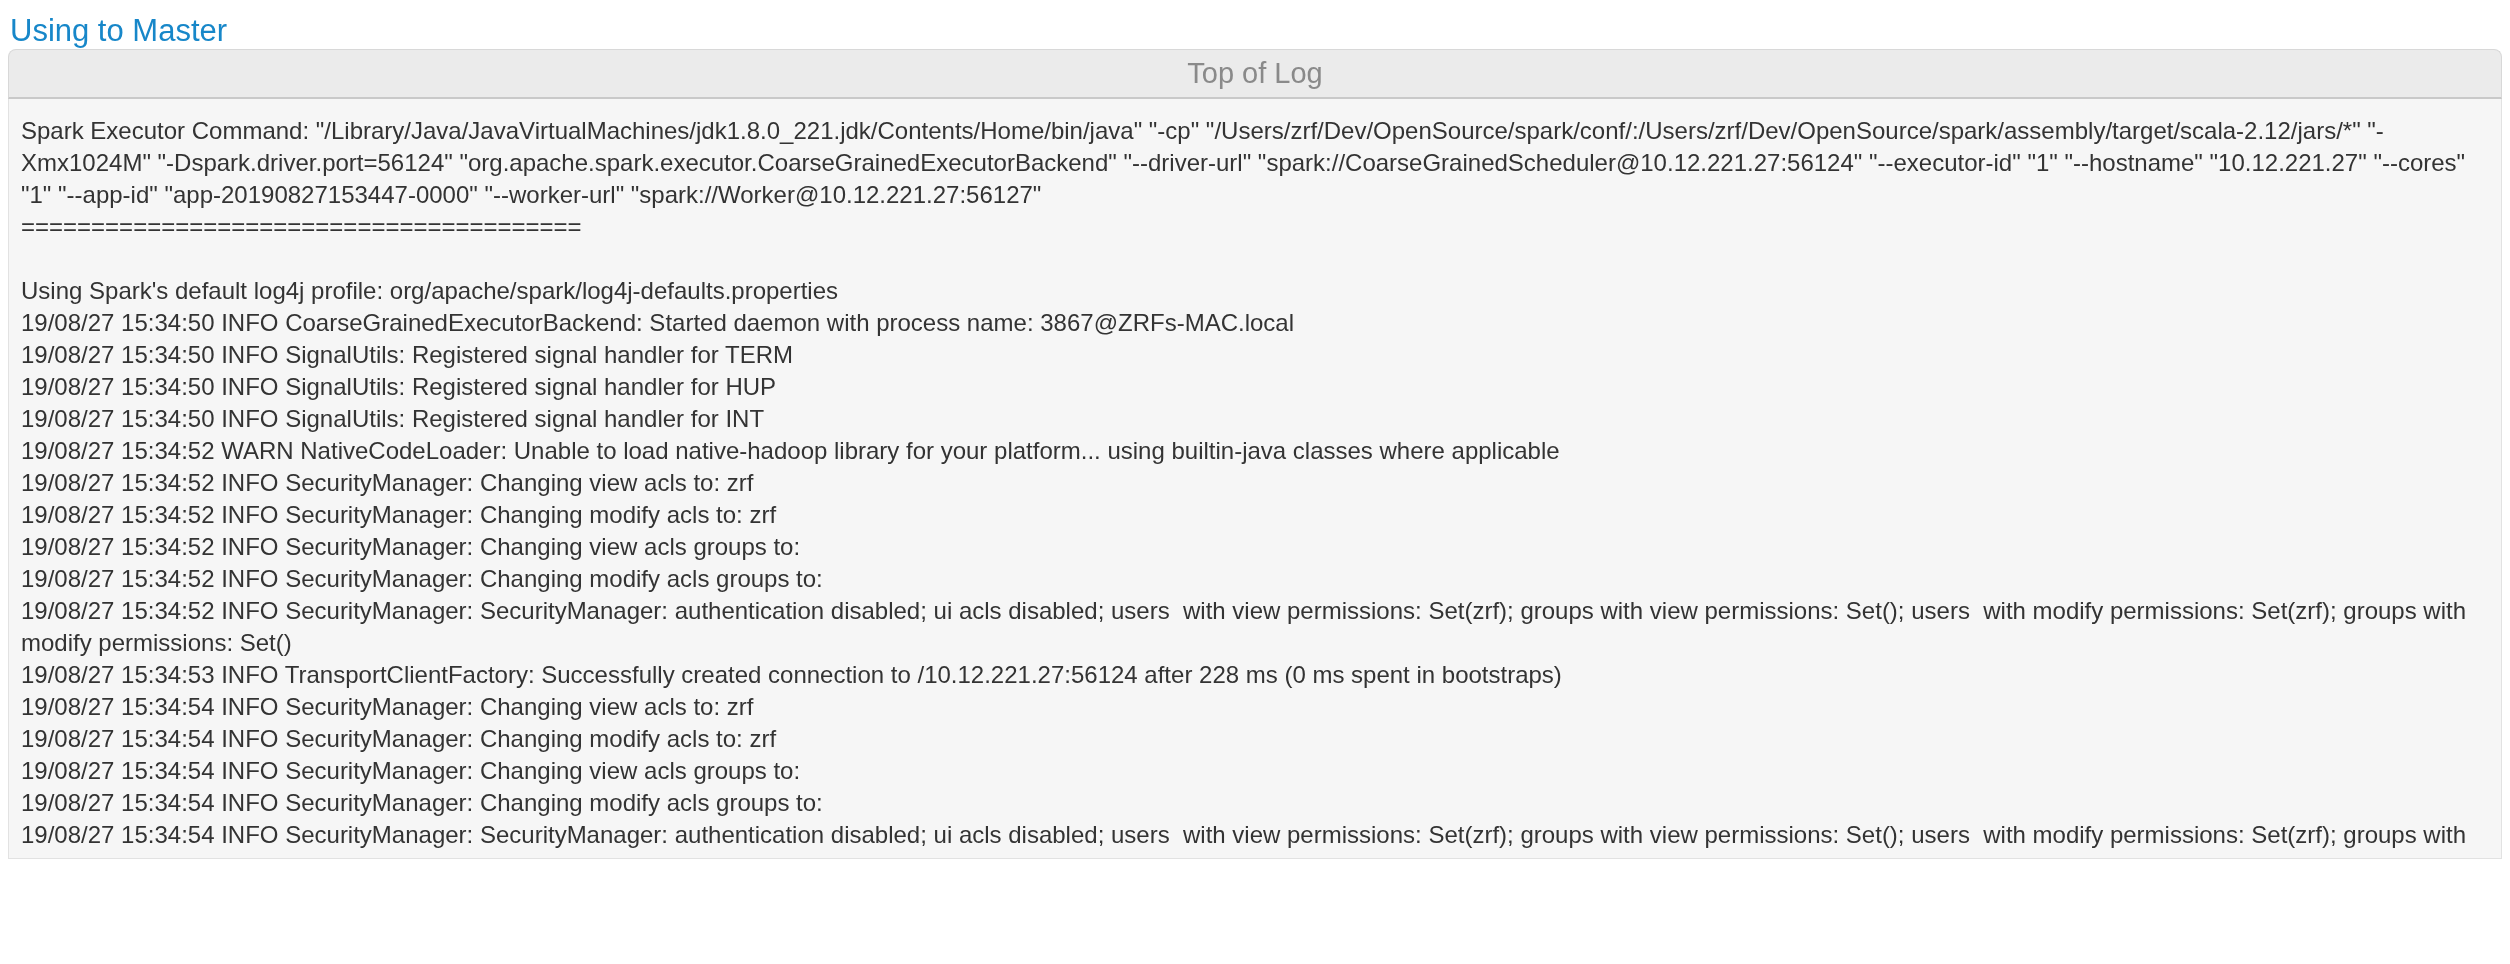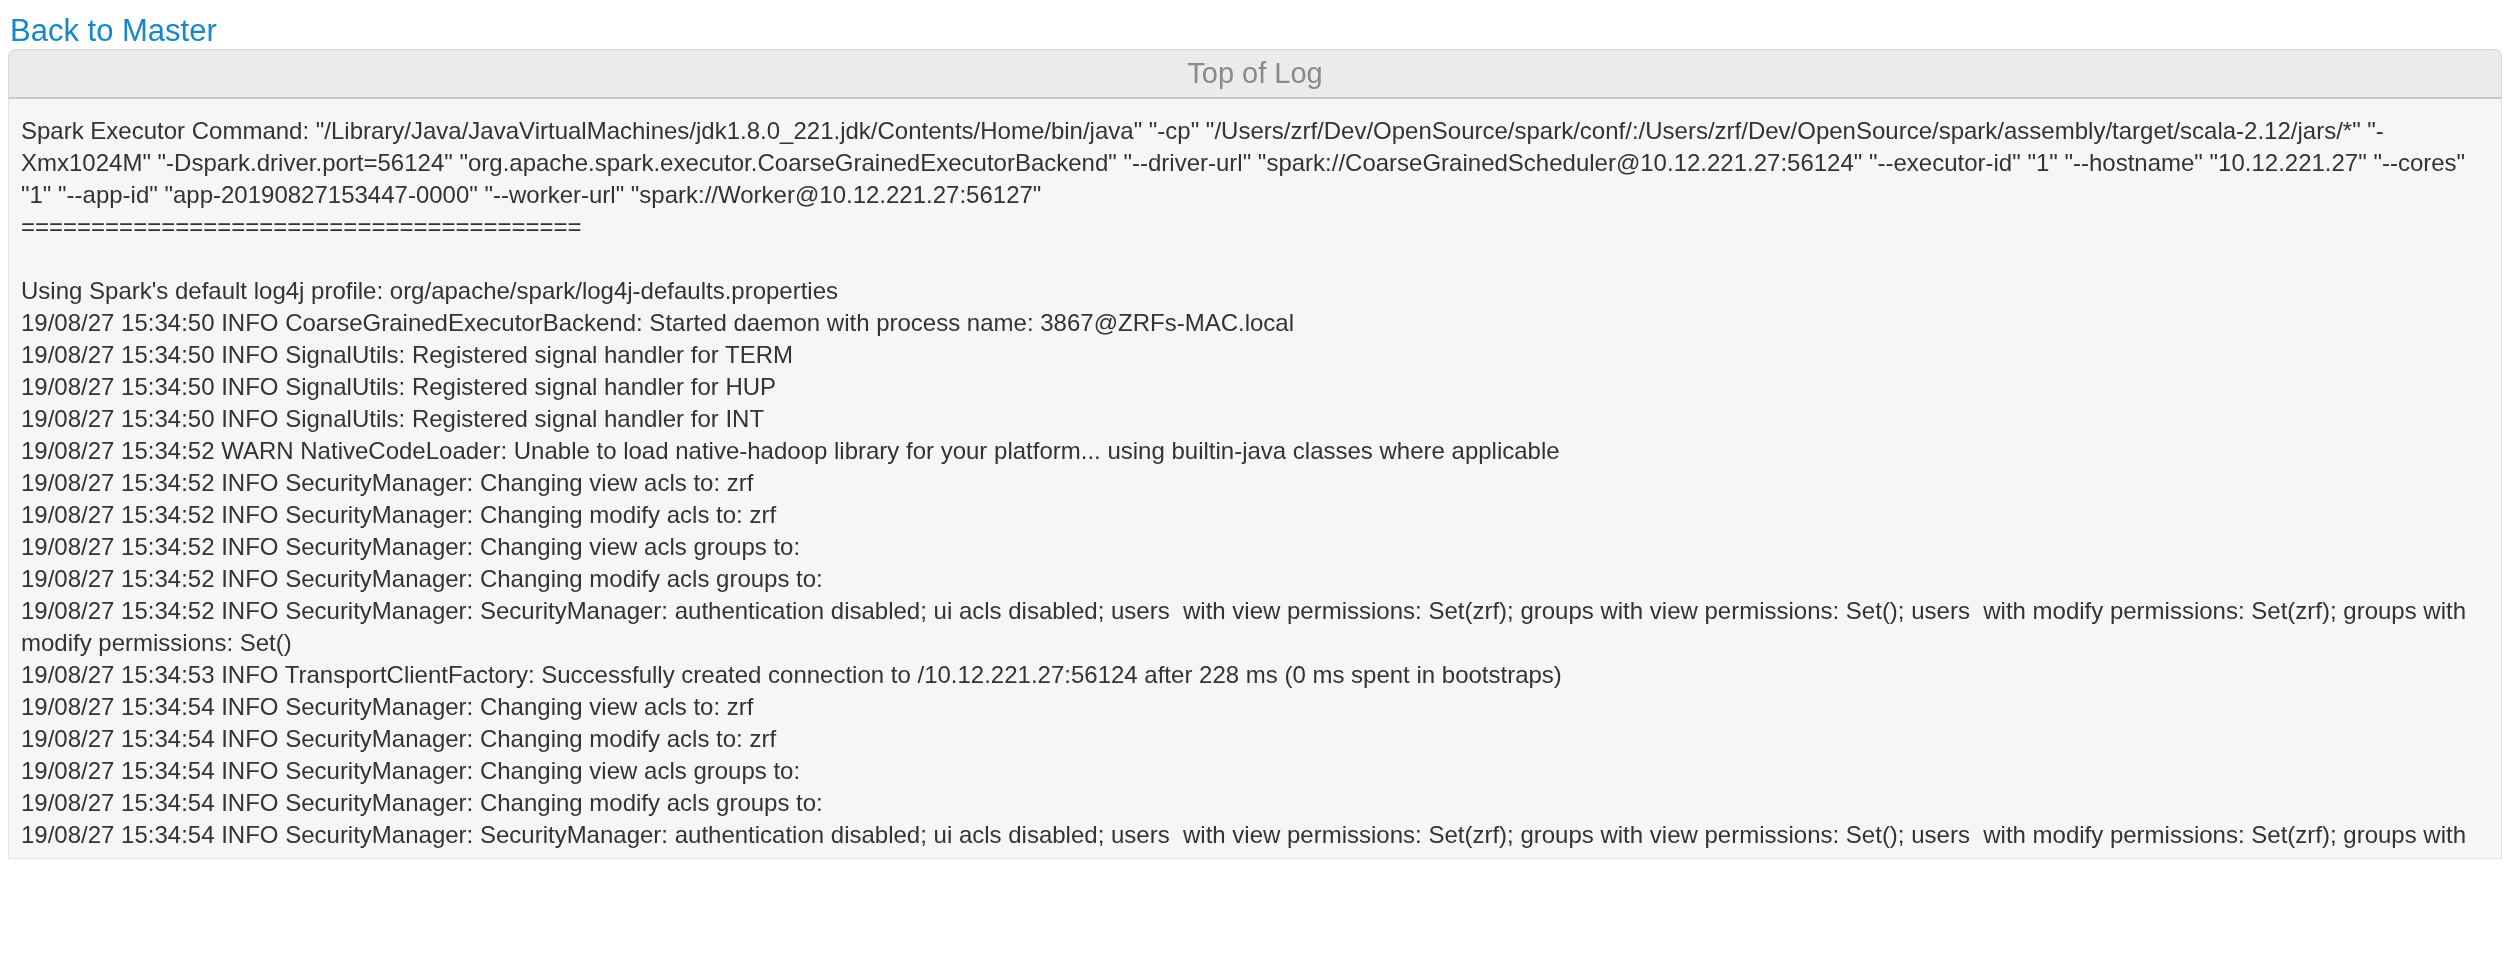--- a/index.html
+++ b/index.html
@@ -60,21 +60,21 @@
     white-space: pre-wrap;
     overflow-wrap: break-word;
     margin: 0;
   }
 </style>
 </head>
 <body>
 
 <div class="page">
 
-  <a class="back-link">Back to Master</a>
+  <a class="back-link">Using to Master</a>
 
 
   <div class="log-header">
     <span>Top of Log</span>
   </div>
 
   <div class="log-box">
     <div class="log-content">Spark Executor Command: "/Library/Java/JavaVirtualMachines/jdk1.8.0_221.jdk/Contents/Home/bin/java" "-cp" "/Users/zrf/Dev/OpenSource/spark/conf/:/Users/zrf/Dev/OpenSource/spark/assembly/target/scala-2.12/jars/*" "-Xmx1024M" "-Dspark.driver.port=56124" "org.apache.spark.executor.CoarseGrainedExecutorBackend" "--driver-url" "spark://CoarseGrainedScheduler@10.12.221.27:56124" "--executor-id" "1" "--hostname" "10.12.221.27" "--cores" "1" "--app-id" "app-20190827153447-0000" "--worker-url" "spark://Worker@10.12.221.27:56127"
 ========================================
 

